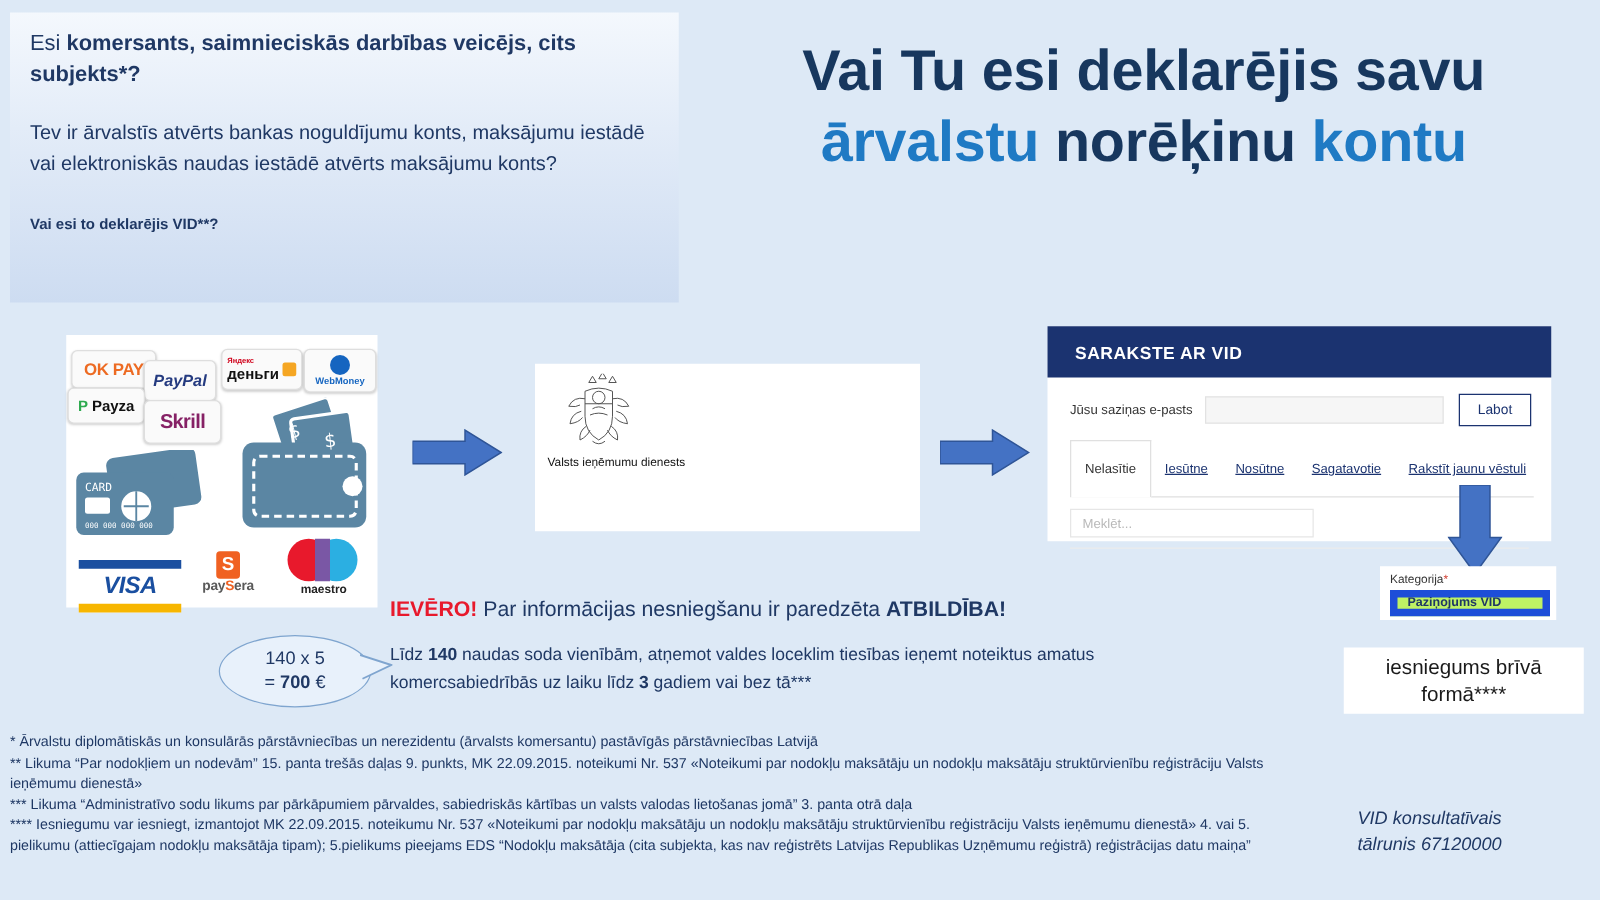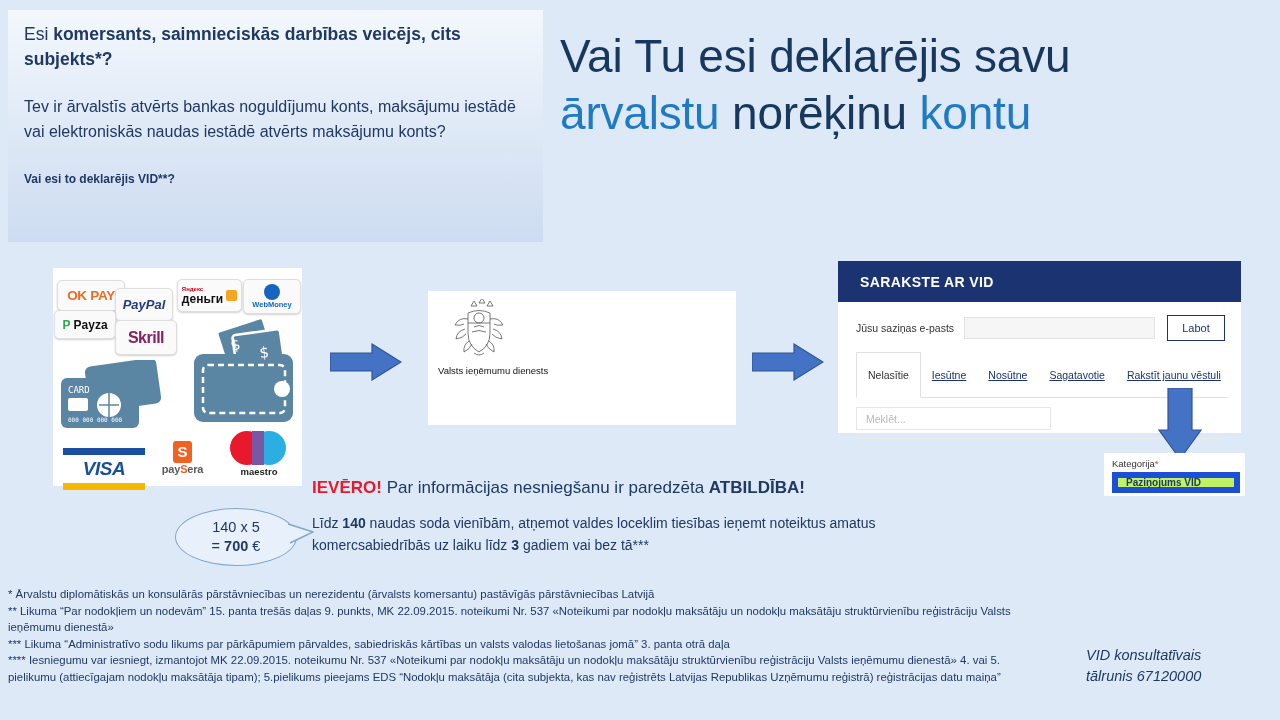--- a/index.html
+++ b/index.html
@@ -20,22 +20,22 @@
   }
   .intro-q1{font-size:17.5px;line-height:25px;color:#1f3864;}
   .intro-q1 b{font-weight:bold;}
   .intro-q1 .star{font-weight:bold;}
   .intro-body{font-size:16px;line-height:25px;color:#1f3864;margin-top:22px;}
   .intro-q2{font-size:12px;font-weight:bold;line-height:22px;color:#1f3864;margin-top:24px;}
 
   
   .headline{
     position:absolute;left:560px;top:28px;width:710px;
-    text-align:left;
-    font-size:46px;line-height:57px;font-weight:normal;
+    text-align:center;
+    font-size:46px;line-height:57px;font-weight:bold;
     color:#17375e;letter-spacing:-0.2px;
   }
   .headline .accent{color:#1f7ac4;}
 
   
   .collage{
     position:absolute;left:53px;top:268px;width:249px;height:218px;
     background:#ffffff;
   }
   .logo-card{
@@ -292,20 +292,21 @@
 
   <svg class="arrow-down" viewBox="0 0 44 72">
     <polygon points="10,0 34,0 34,42 43,42 22,71 1,42 10,42" fill="#4472c4" stroke="#2f5597" stroke-width="1.2"></polygon>
   </svg>
 
   <div class="kat-box">
     <div class="kat-label"><span>Kategorija</span><span class="req">*</span></div>
     <div class="kat-select">Paziņojums VID</div>
   </div>
 
+  <div class="ies-box">iesniegums brīvā formā****</div>
 
   <div class="ievero">
     <span class="red">IEVĒRO!</span><span> Par informācijas nesniegšanu ir paredzēta </span><b>ATBILDĪBA!</b>
   </div>
 
   <div class="penalty">
     <span>Līdz </span><b>140</b><span> naudas soda vienībām, atņemot valdes loceklim tiesības ieņemt noteiktus amatus komercsabiedrībās uz laiku līdz </span><b>3</b><span> gadiem vai bez tā***</span>
   </div>
 
   <div class="bubble">

